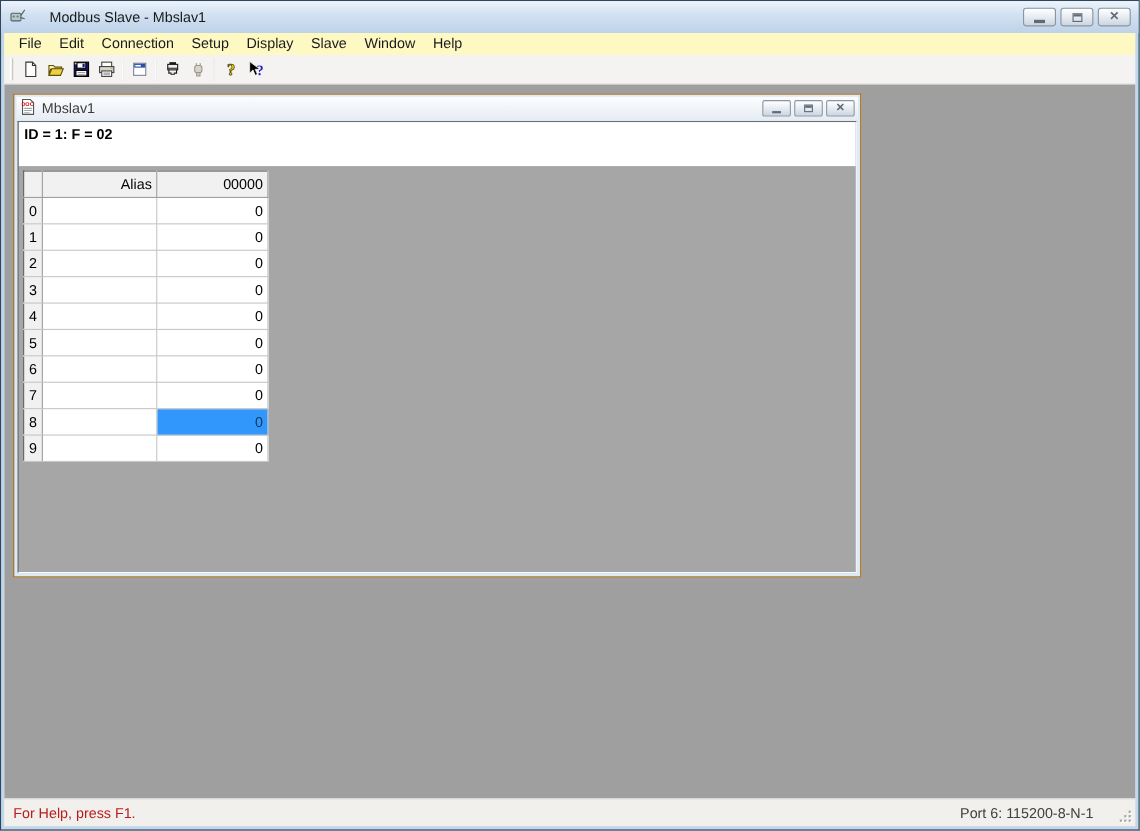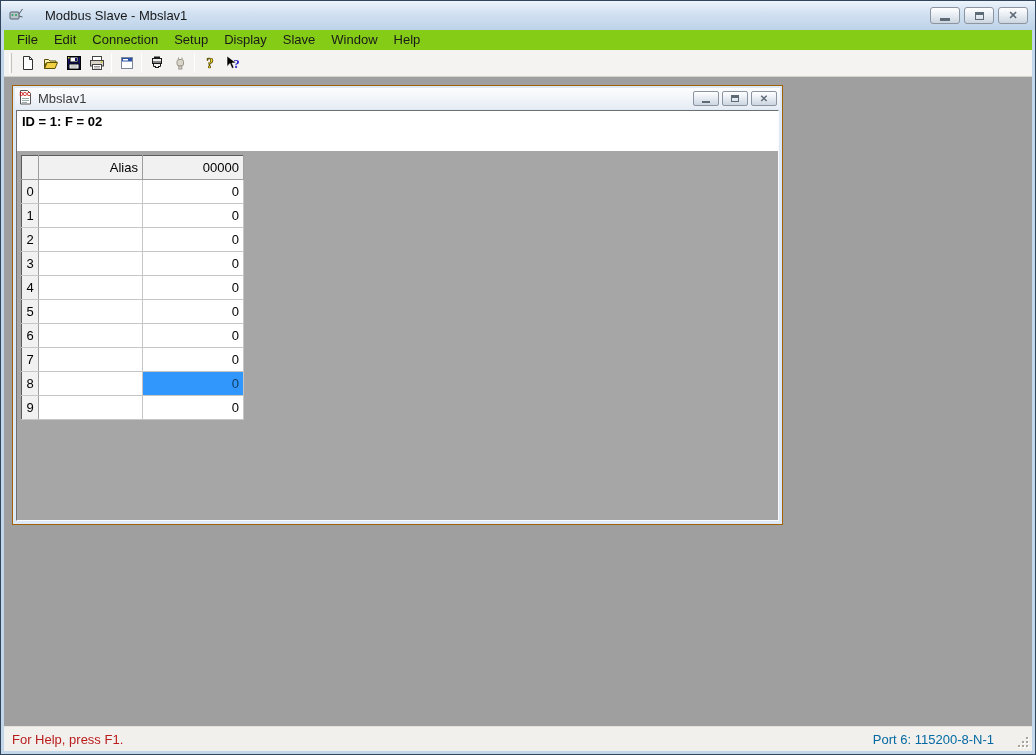--- a/index.html
+++ b/index.html
@@ -19,21 +19,21 @@
             display:flex; align-items:center; justify-content:center; cursor:default; }
   .glyph-min { width:10px; height:3px; background:#5f6a77; margin-top:7px; }
   .glyph-restore { width:9px; height:8px; border:1px solid #5f6a77; position:relative; }
   .glyph-restore::before { content:""; position:absolute; top:0; left:0; right:0; height:2px; background:#5f6a77; }
   .glyph-close { font-size:11px; font-weight:bold; color:#5f6a77; line-height:1; }
 
   .main-inner { position:absolute; top:29px; left:3px; right:3px; bottom:3px;
                 display:flex; flex-direction:column; background:#f4f3f1; }
 
   
-  .menubar { height:20px; display:flex; align-items:flex-start; padding-left:5px; background:#84cc16; }
+  .menubar { height:20px; display:flex; align-items:flex-start; padding-left:5px; background:#fef9c3; }
   .menu-item { padding:0 8px; line-height:20px; color:#1a1a1a; }
 
   
   .toolbar { height:27px; background:#f4f3f1; border-bottom:1px solid #d6d2cc;
              display:flex; align-items:center; padding-left:3px; }
   .tool-grip { width:3px; height:20px; border-left:1px solid #ffffff; border-right:1px solid #c6c1bb; margin:0 4px 0 2px; }
   .tool-btn { width:23px; height:22px; display:flex; align-items:center; justify-content:center; }
   .tool-sep { width:1px; height:20px; background:#c6c1bb; border-right:1px solid #ffffff; margin:0 3px; }
 
   
@@ -70,21 +70,21 @@
   .grid td { background:#fff; height:24px; border-right:1px solid #c6c6c6;
              border-bottom:1px solid #c6c6c6; text-align:right; padding-right:4px; color:#000; }
   .grid td.rowhead { background:#f1f1f1; text-align:center; padding:0;
                      border-right:1px solid #9e9e9e; }
   .grid td.selected { background:#3297fd; color:#10395f; }
 
   
   .statusbar { height:25px; background:#f2f0ed; border-top:1px solid #e6e2dd;
                display:flex; align-items:center; padding:0 8px; position:relative; }
   .status-left { color:#b91c1c; }
-  .status-right { margin-left:auto; padding-right:30px; color:#0369a1; }
+  .status-right { margin-left:auto; padding-right:30px; color:#404040; }
   .grip { position:absolute; right:3px; bottom:3px; width:12px; height:12px; }
   .grip i { position:absolute; width:2px; height:2px; background:#aaa49c; box-shadow:1px 1px 0 #fff; }
   .grip i:nth-child(1){ right:1px; bottom:1px; }
   .grip i:nth-child(2){ right:5px; bottom:1px; }
   .grip i:nth-child(3){ right:9px; bottom:1px; }
   .grip i:nth-child(4){ right:1px; bottom:5px; }
   .grip i:nth-child(5){ right:5px; bottom:5px; }
   .grip i:nth-child(6){ right:1px; bottom:9px; }
 </style>
 </head>

